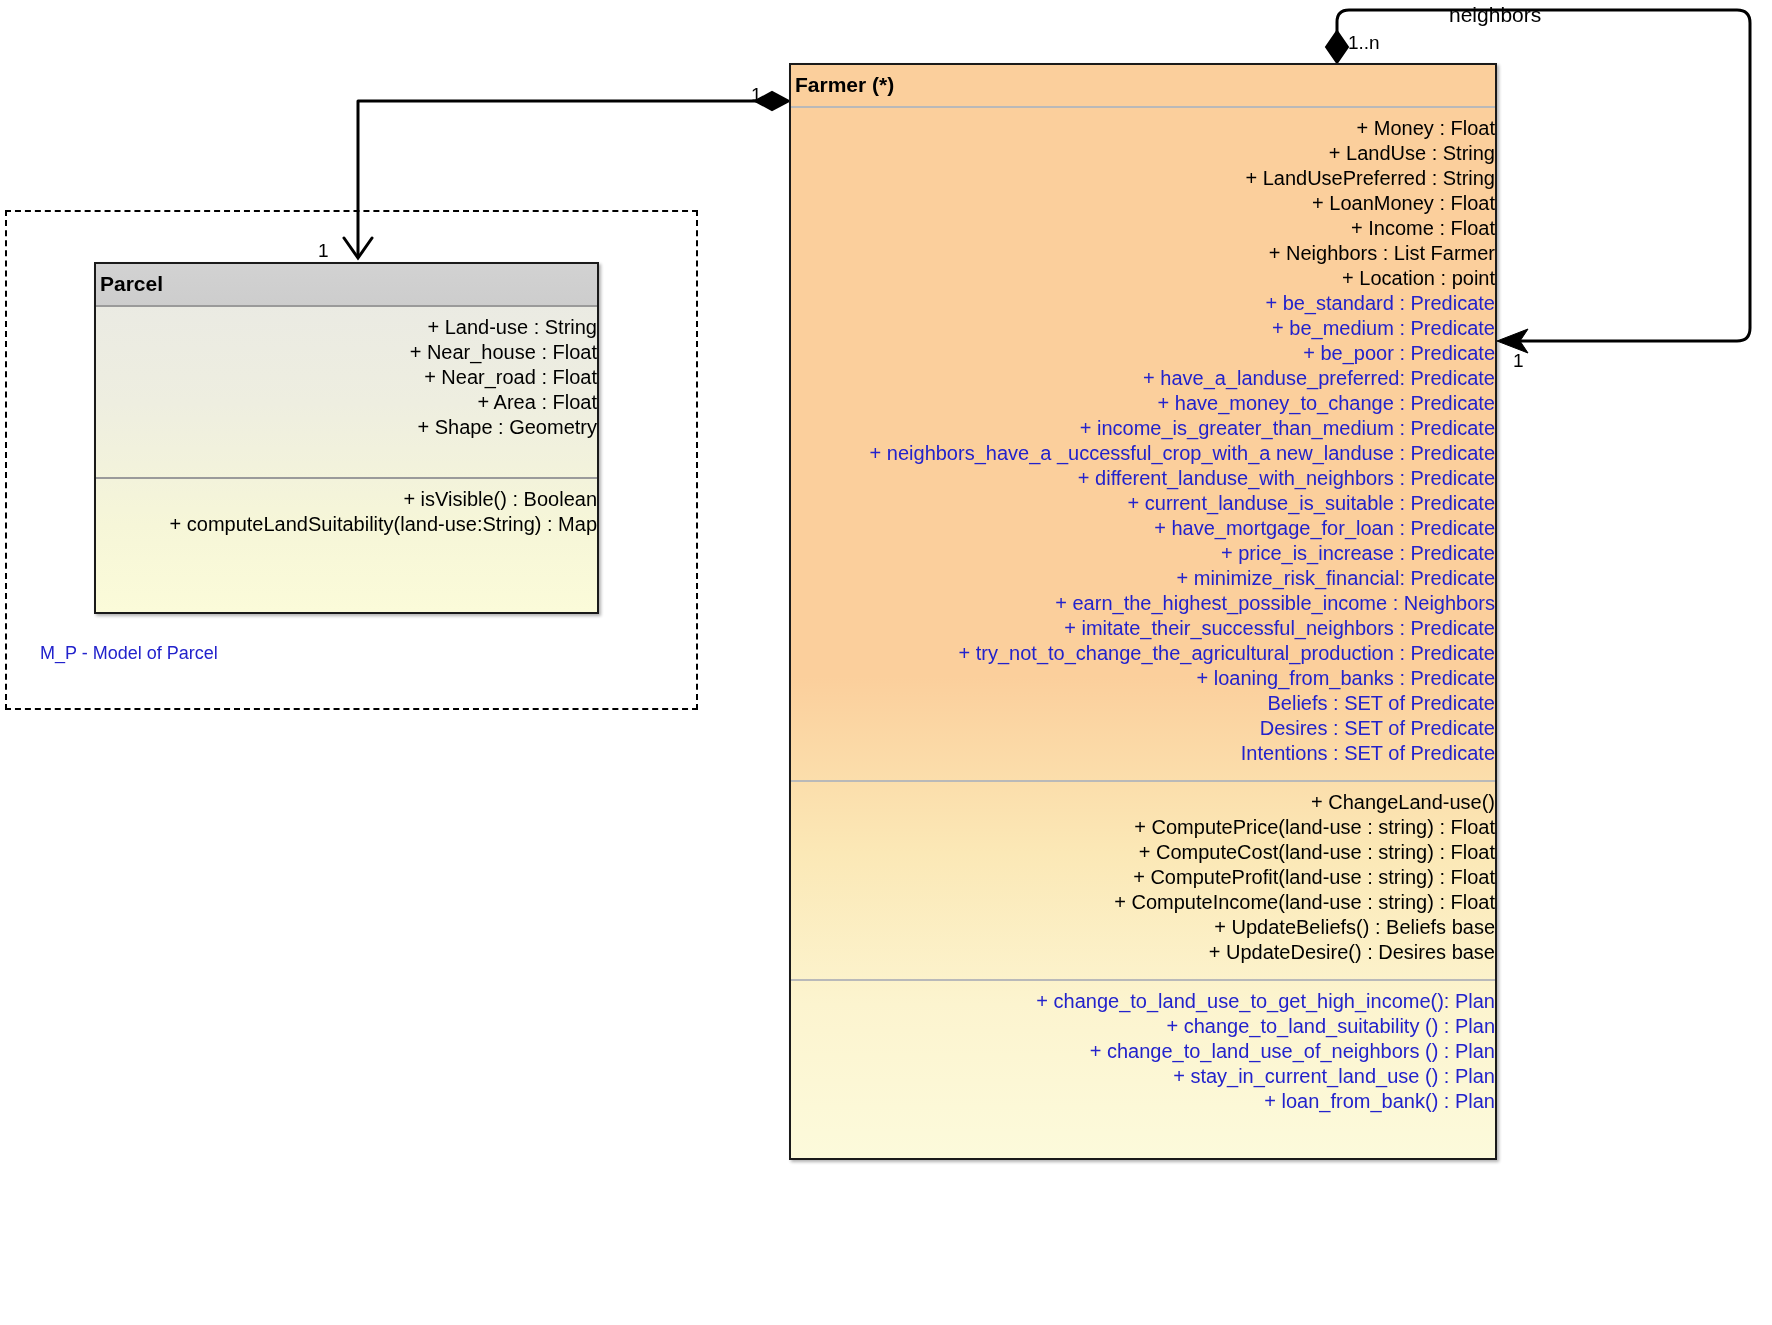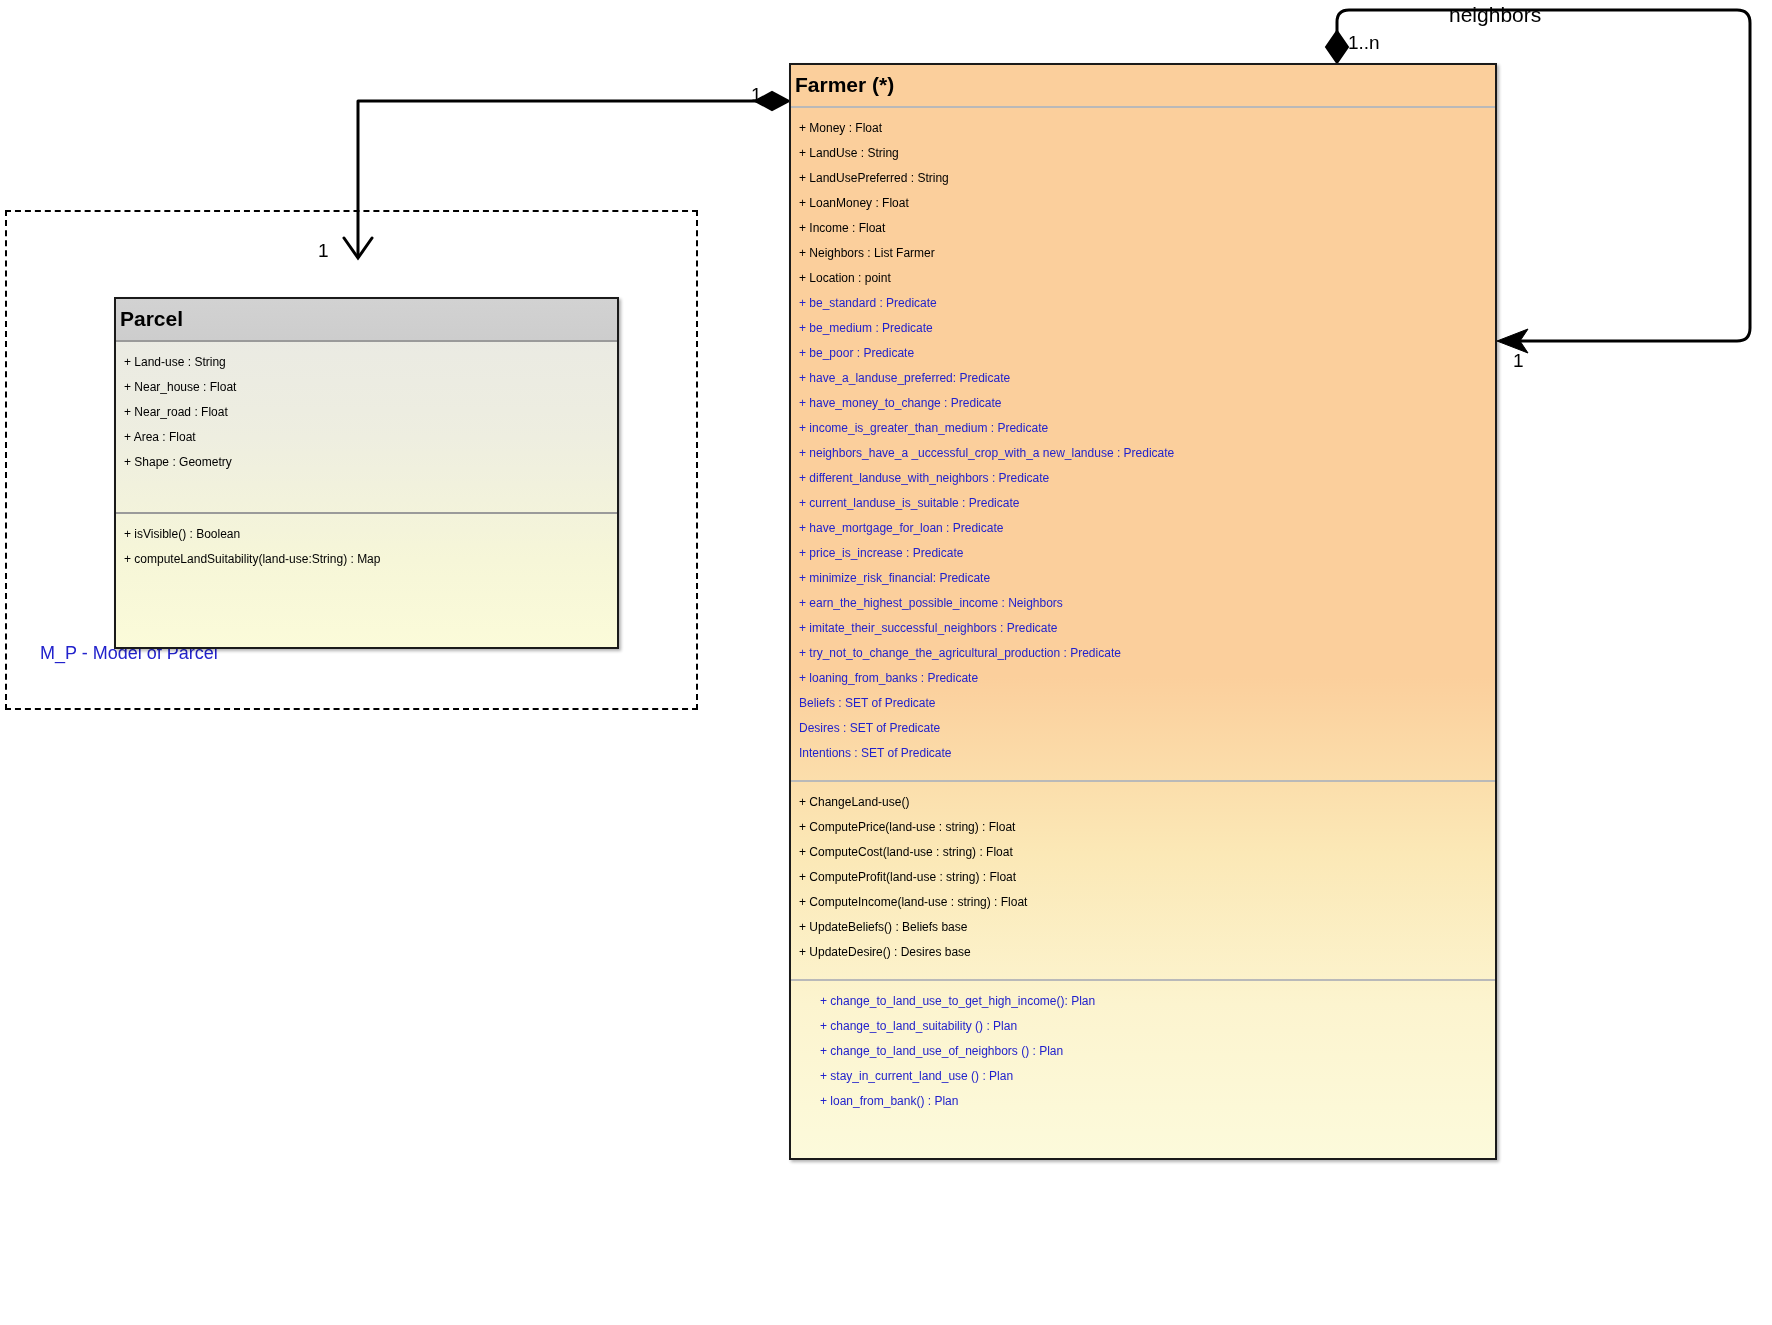--- a/index.html
+++ b/index.html
@@ -64,37 +64,37 @@
     font-size: 21px;
     color: #000;
     padding: 8px 4px 9px 4px;
     box-sizing: border-box;
   }
   .compartment {
     padding: 8px 0 10px 8px;
     box-sizing: border-box;
   }
   .uml-row {
-    font-size: 12px;
+    font-size: 20px;
     line-height: 25px;
     color: #000;
     white-space: nowrap;
+    text-align: right;
   }
   .uml-row.pred {
     color: #2222cc;
   }
 
   
   #parcel {
-    left: 114px;
+    left: 94px;
     top: 262px;
     width: 505px;
     height: 352px;
     background: linear-gradient(to bottom, #e9e9e4 0%, #eeeee0 40%, #f6f6d8 75%, #fbfbd9 100%);
-    margin-top: 35px;
   }
   #parcel .uml-title {
     background: linear-gradient(to bottom, #d2d2d2 0%, #cdcdcd 100%);
     border-bottom: 2px solid #9a9a9a;
   }
   #parcel .attrs {
     height: 172px;
     border-bottom: 2px solid #9a9a9a;
   }
 

